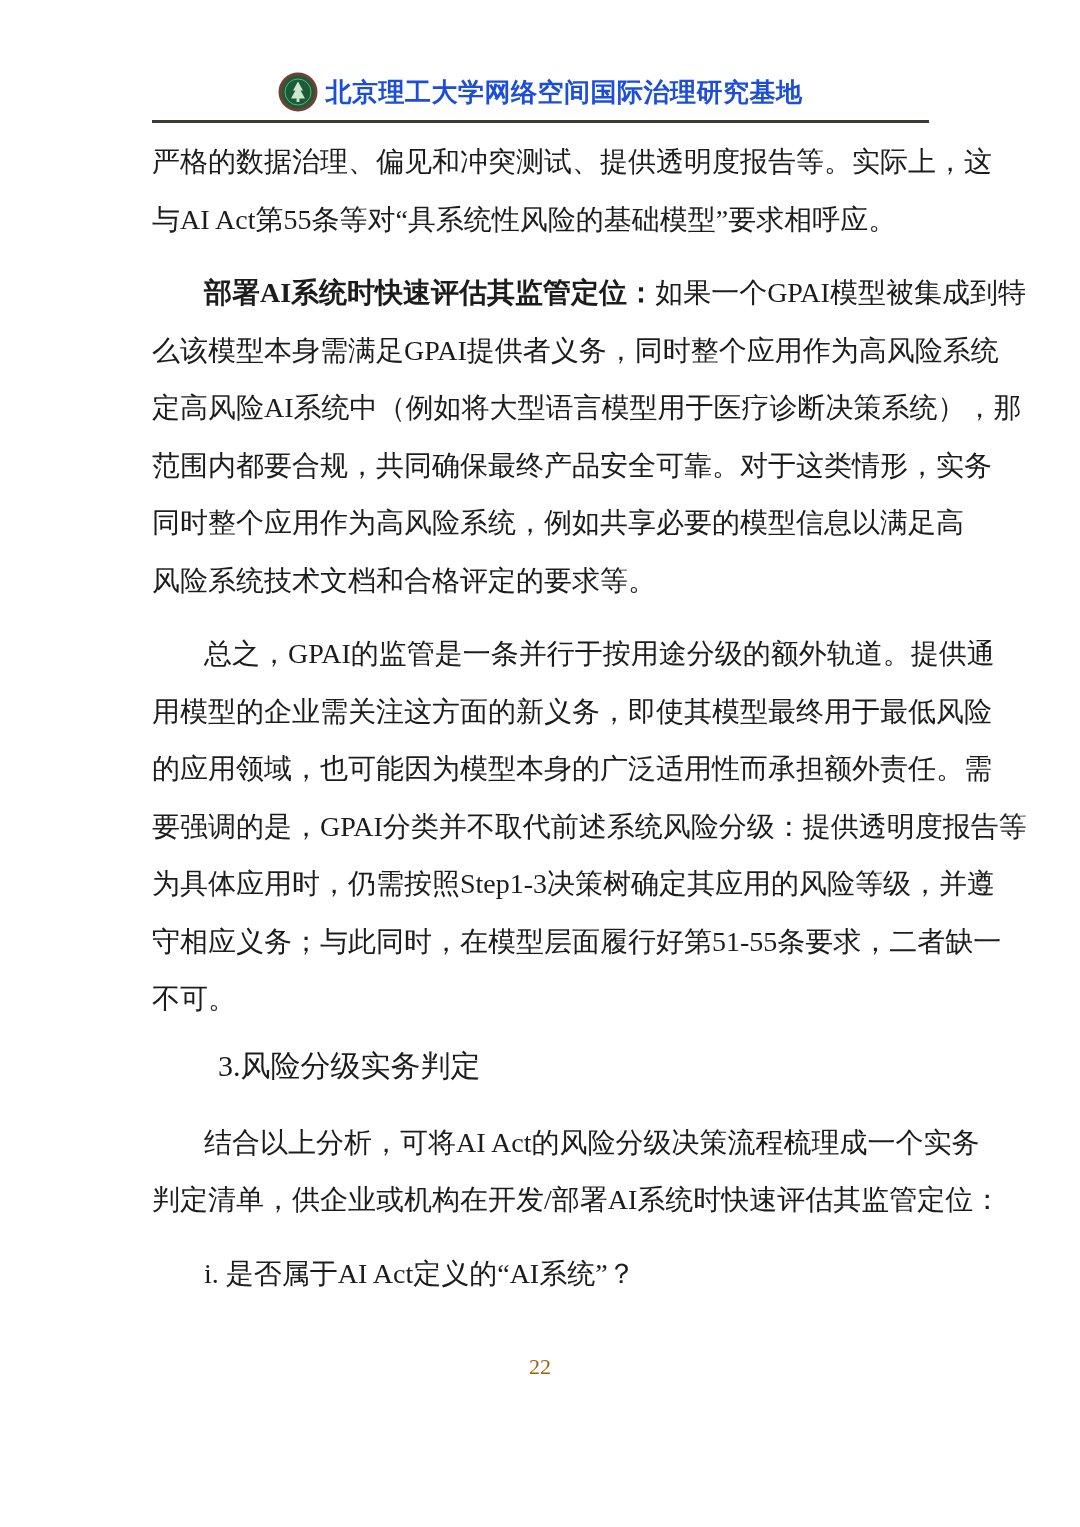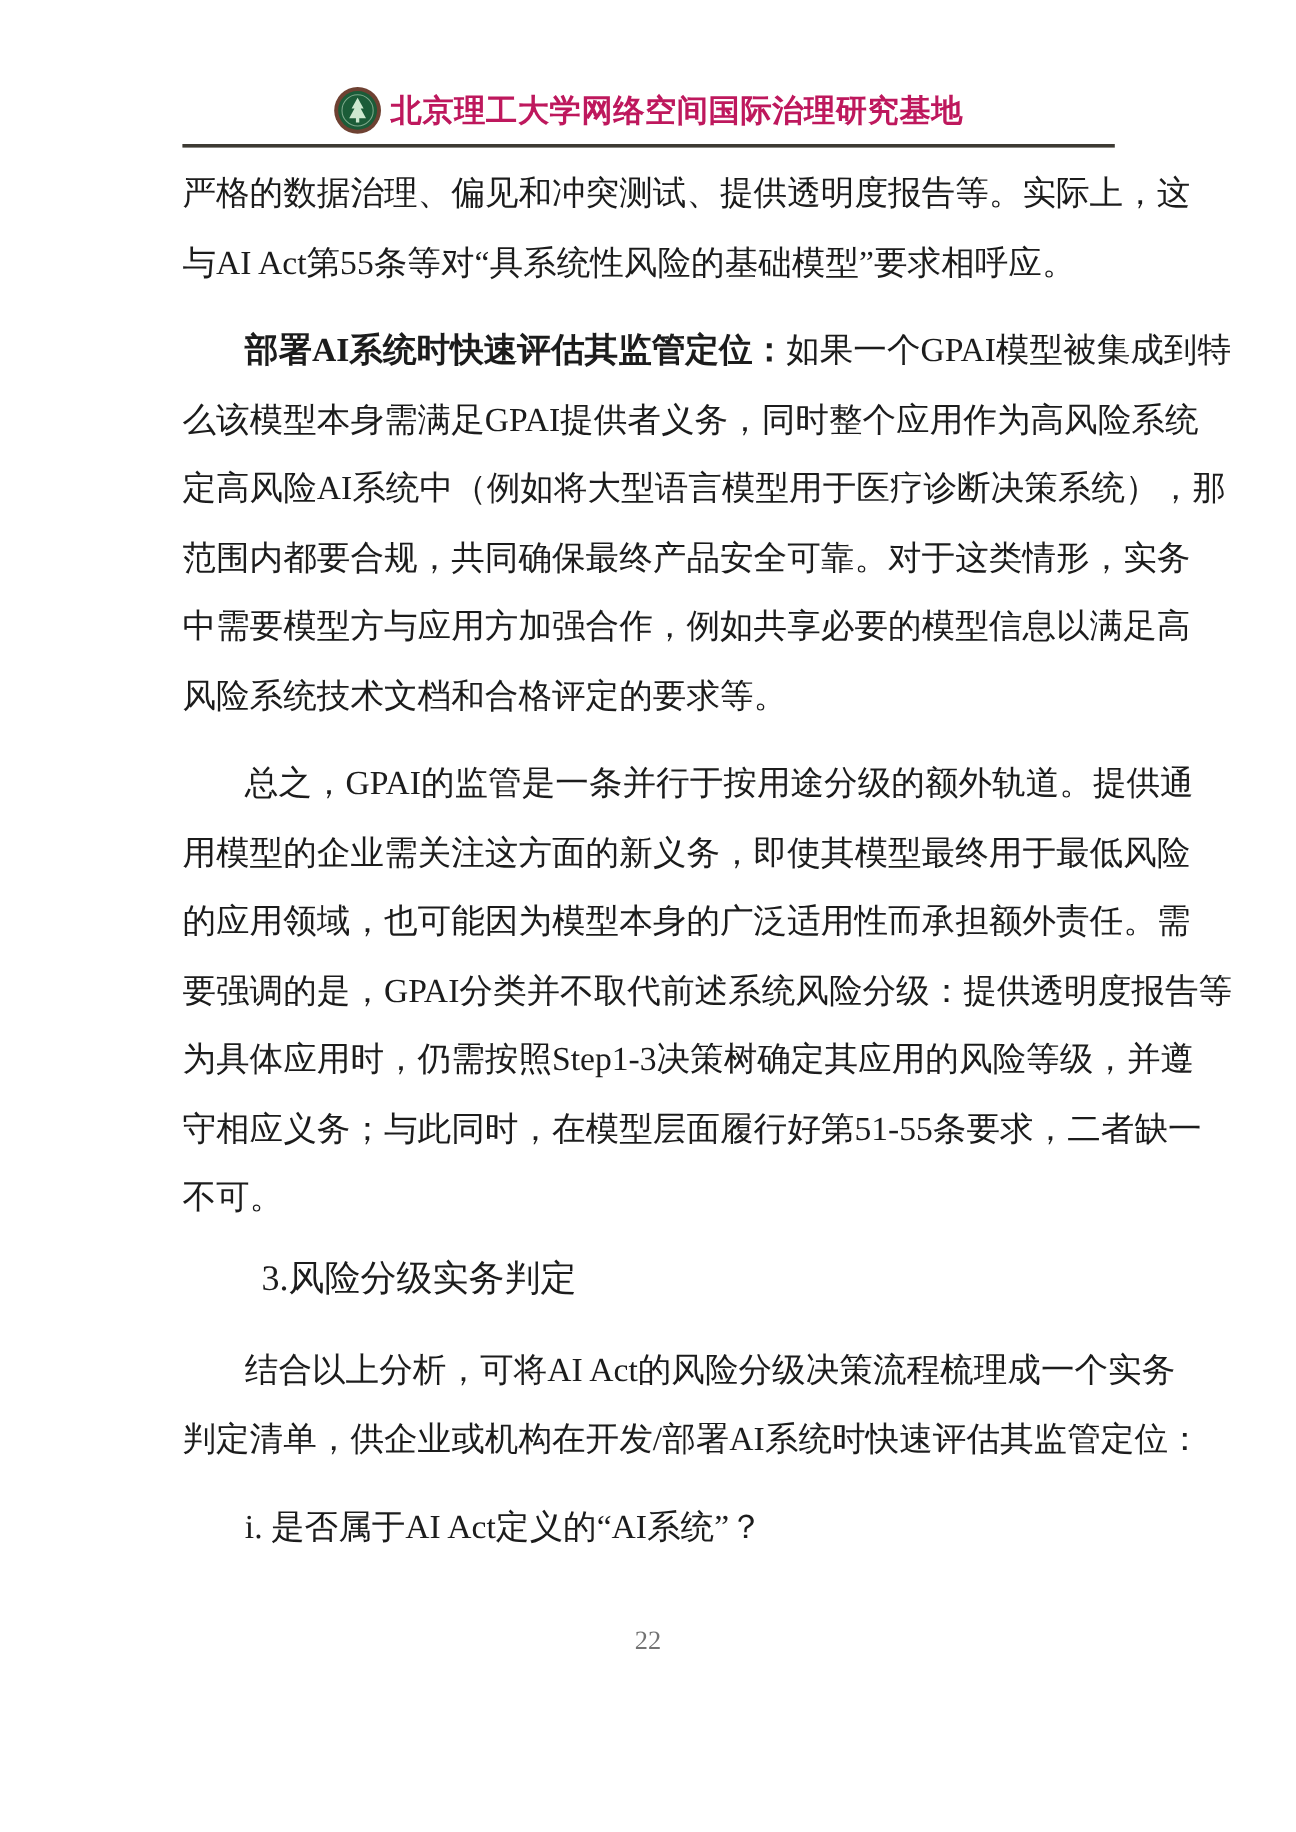--- a/index.html
+++ b/index.html
@@ -21,21 +21,21 @@
     justify-content: center;
     gap: 8px;
     height: 44px;
   }
   .logo { display: inline-flex; width: 40px; height: 40px; flex: 0 0 auto; }
   .header-title {
     font-family: "Liberation Sans", "DejaVu Sans", sans-serif;
     font-weight: 700;
     font-size: 26px;
     letter-spacing: 0.5px;
-    color: #be185d;
+    color: #1d4ed8;
     white-space: nowrap;
   }
   .header-rule {
     margin: 6px 0 0 152px;
     width: 777px;
     height: 3px;
     background: #3d3a33;
   }
   
   .doc-body {
@@ -66,21 +66,21 @@
   }
   .seg-bold { font-weight: 700; }
   
   .page-footer {
     position: absolute;
     left: 0;
     right: 0;
     top: 1354px;
     text-align: center;
   }
-  .page-number { font-size: 22px; color: #737373; }
+  .page-number { font-size: 22px; color: #a16207; }
 </style>
 </head>
 <body>
 
 <div class="page">
 
   <header class="page-header">
     <div class="header-inner">
       <span class="logo">
         <svg viewBox="0 0 40 40" width="40" height="40" aria-hidden="true">
@@ -98,21 +98,21 @@
   <main class="doc-body">
       <div class="block paragraph">
         <div class="line"><span>严格的数据治理、偏见和冲突测试、提供透明度报告等。实际上，这</span></div>
         <div class="line last"><span>与AI Act第55条等对“具系统性风险的基础模型”要求相呼应。</span></div>
       </div>
       <div class="block paragraph">
         <div class="line indent"><span class="seg-bold">部署AI系统时快速评估其监管定位：</span><span>如果一个GPAI模型被集成到特</span></div>
         <div class="line"><span>么该模型本身需满足GPAI提供者义务，同时整个应用作为高风险系统</span></div>
         <div class="line"><span>定高风险AI系统中（例如将大型语言模型用于医疗诊断决策系统），那</span></div>
         <div class="line"><span>范围内都要合规，共同确保最终产品安全可靠。对于这类情形，实务</span></div>
-        <div class="line"><span>中需要模型方与应用方加强合作，例如共享必要的模型信息以满足高</span></div>
+        <div class="line"><span>同时整个应用作为高风险系统，例如共享必要的模型信息以满足高</span></div>
         <div class="line last"><span>风险系统技术文档和合格评定的要求等。</span></div>
       </div>
       <div class="block paragraph">
         <div class="line indent"><span>总之，GPAI的监管是一条并行于按用途分级的额外轨道。提供通</span></div>
         <div class="line"><span>用模型的企业需关注这方面的新义务，即使其模型最终用于最低风险</span></div>
         <div class="line"><span>的应用领域，也可能因为模型本身的广泛适用性而承担额外责任。需</span></div>
         <div class="line"><span>要强调的是，GPAI分类并不取代前述系统风险分级：提供透明度报告等</span></div>
         <div class="line"><span>为具体应用时，仍需按照Step1-3决策树确定其应用的风险等级，并遵</span></div>
         <div class="line"><span>守相应义务；与此同时，在模型层面履行好第51-55条要求，二者缺一</span></div>
         <div class="line last"><span>不可。</span></div>

